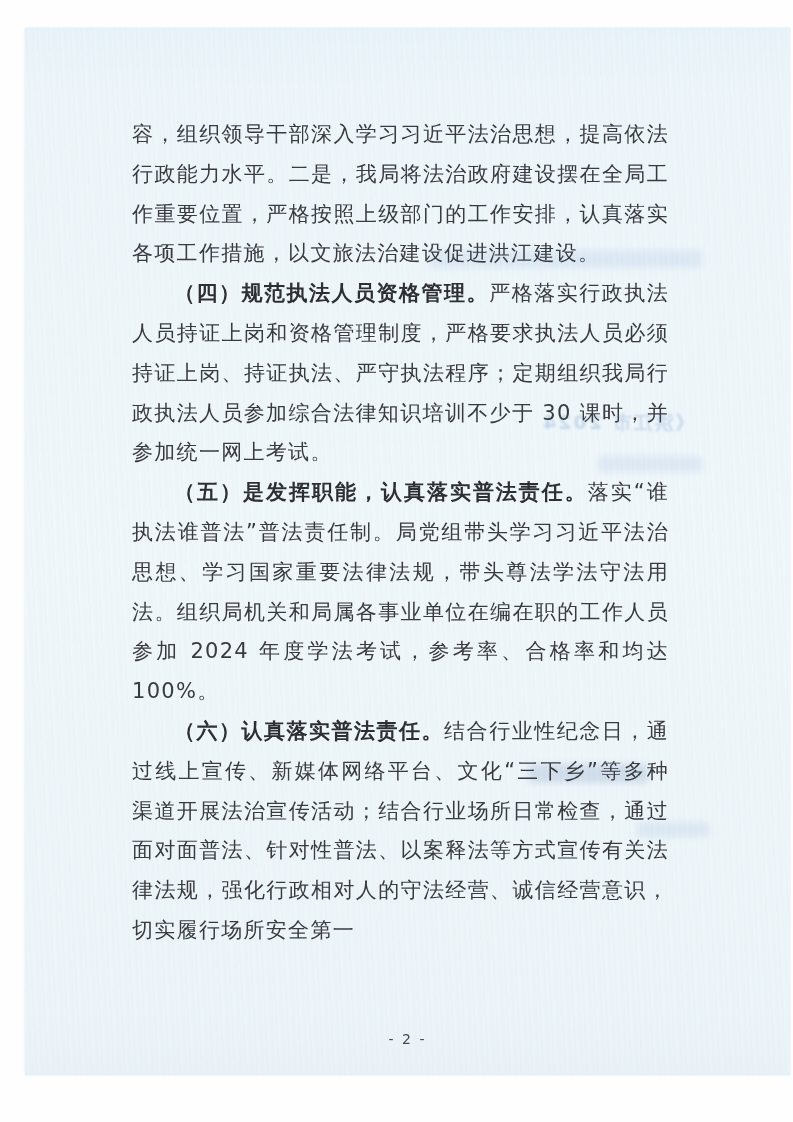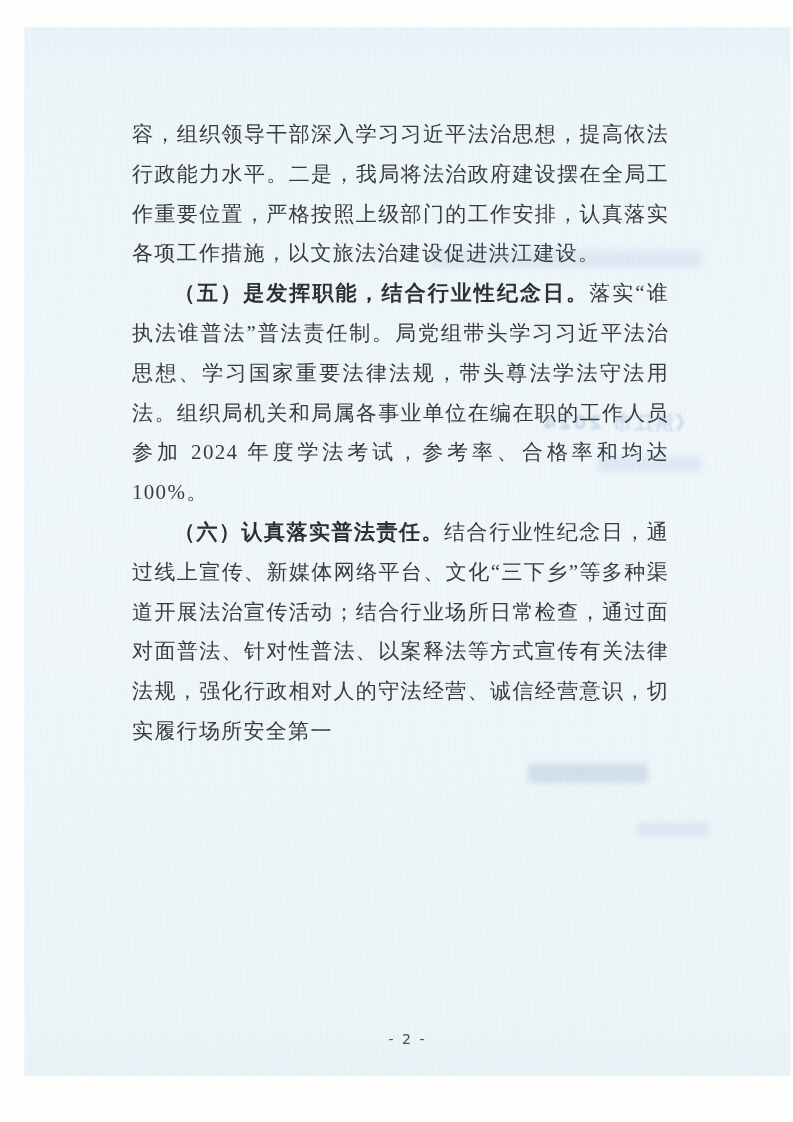--- a/index.html
+++ b/index.html
@@ -30,21 +30,21 @@
     position: absolute;
     left: 107px;
     top: 87px;
     width: 537px;
     color: #3a3b41;
     font-size: 21px;
     line-height: 39.8px;
     letter-spacing: 1.3px;
     text-align: justify;
   }
-  .para { margin: 0; font-family: Liberation Serif, serif; }
+  .para { margin: 0; }
   .para.indent { text-indent: 2em; }
   .para-head {
     font-weight: 700;
     color: #2e2f35;
   }
   .page-number {
     position: absolute;
     left: 0;
     right: 0;
     bottom: 28px;
@@ -82,21 +82,22 @@
     <div class="bleed-blob" style="left:405px; top:222px; width:272px; height:18px;"></div>
     <div class="bleed" style="left:516px; top:382px;">《洪江市 2024</div>
     <div class="bleed-blob" style="left:573px; top:428px; width:104px; height:16px;"></div>
     <div class="bleed-blob" style="left:503px; top:736px; width:120px; height:19px; background:rgba(95,130,180,0.20);"></div>
     <div class="bleed-blob" style="left:612px; top:794px; width:72px; height:15px;"></div>
 
     <div class="page-body">
       <p class="para"><b class="para-head"></b><span>容，组织领导干部深入学习习近平法治思想，提高依法行政能力水平。二是，我局将法治政府建设摆在全局工作重要位置，严格按照上级部门的工作安排，认真落实各项工作措施，以文旅法治建设促进洪江建设。</span></p>
 
 
+      <p class="para indent"><b class="para-head">（四）规范执法人员资格管理。</b><span>严格落实行政执法人员持证上岗和资格管理制度，严格要求执法人员必须持证上岗、持证执法、严守执法程序；定期组织我局行政执法人员参加综合法律知识培训不少于 30 课时，并参加统一网上考试。</span></p>
 
-      <p class="para indent"><b class="para-head">（五）是发挥职能，结合行业性纪念日。</b><span>落实“谁执法谁普法”普法责任制。局党组带头学习习近平法治思想、学习国家重要法律法规，带头尊法学法守法用法。组织局机关和局属各事业单位在编在职的工作人员参加 2024 年度学法考试，参考率、合格率和均达 100%。</span></p>
+      <p class="para indent"><b class="para-head">（五）是发挥职能，认真落实普法责任。</b><span>落实“谁执法谁普法”普法责任制。局党组带头学习习近平法治思想、学习国家重要法律法规，带头尊法学法守法用法。组织局机关和局属各事业单位在编在职的工作人员参加 2024 年度学法考试，参考率、合格率和均达 100%。</span></p>
 
       <p class="para indent"><b class="para-head">（六）认真落实普法责任。</b><span>结合行业性纪念日，通过线上宣传、新媒体网络平台、文化“三下乡”等多种渠道开展法治宣传活动；结合行业场所日常检查，通过面对面普法、针对性普法、以案释法等方式宣传有关法律法规，强化行政相对人的守法经营、诚信经营意识，切实履行场所安全第一</span></p>
     </div>
 
     <div class="page-number">- 2 -</div>
   </div>
 </div>
 
 </body></html>

